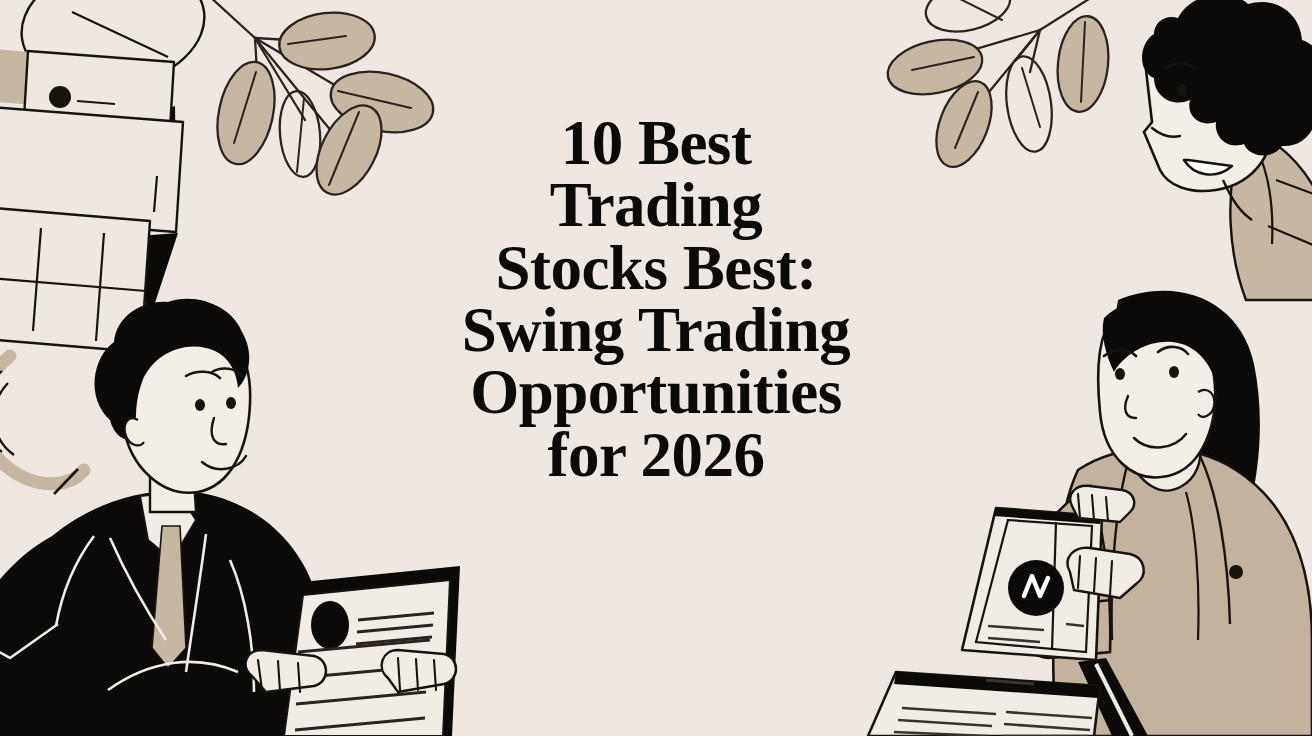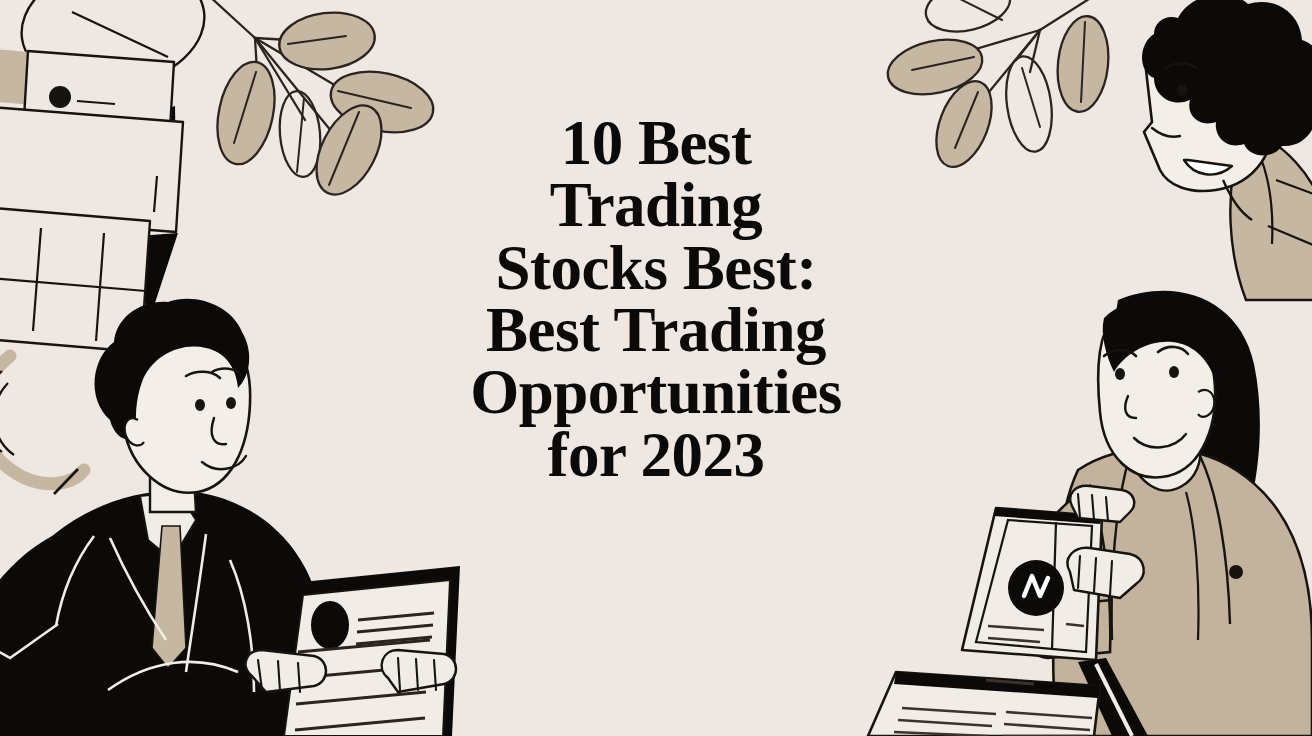--- a/index.html
+++ b/index.html
@@ -314,18 +314,18 @@
         </g>
       </g>
 
     </g>
   </svg>
 
   <div id="title-block">
     <span class="title-line">10 Best</span>
     <span class="title-line">Trading</span>
     <span class="title-line">Stocks Best:</span>
-    <span class="title-line">Best Trading</span>
+    <span class="title-line">Swing Trading</span>
     <span class="title-line">Opportunities</span>
-    <span class="title-line">for 2023</span>
+    <span class="title-line">for 2026</span>
   </div>
 
 </div>
 
 </body></html>

